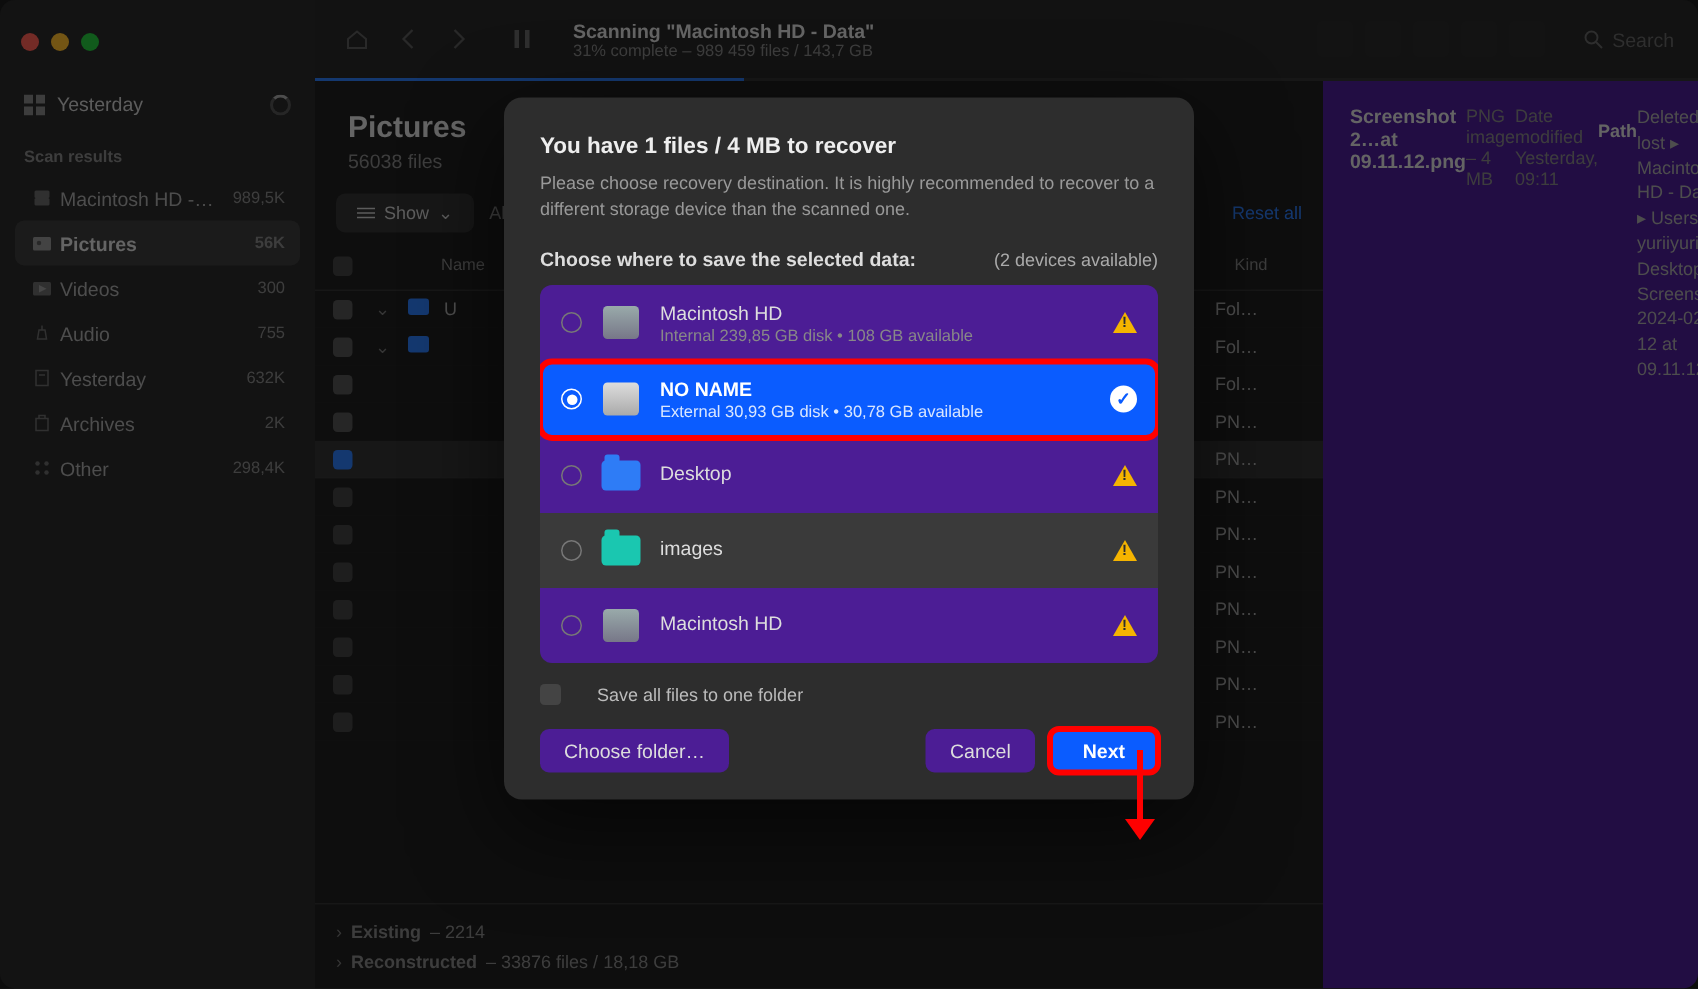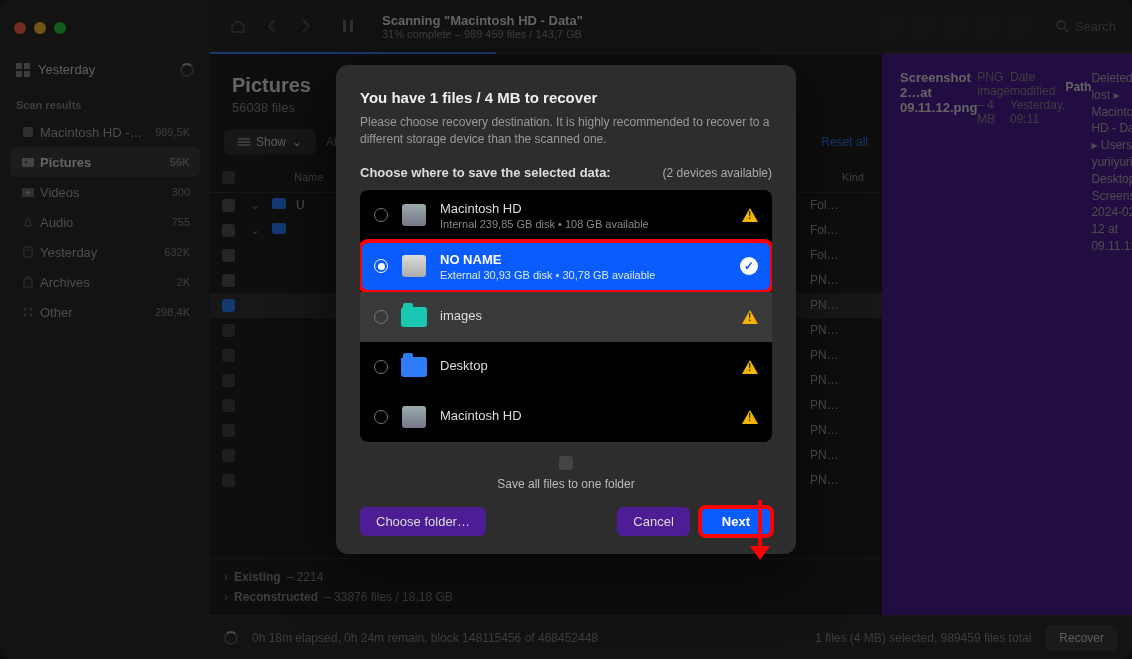--- a/index.html
+++ b/index.html
@@ -49,21 +49,21 @@
 .filter-bar { display: flex; align-items: center; gap: 10px; padding: 4px 14px 10px; }
 .filter-btn { background: #333; color: #ccc; border: none; border-radius: 6px; padding: 6px 14px; font-size: 12px; display:flex; align-items:center; gap:6px; }
 .filter-link { color: #888; font-size: 12px; }
 .filter-link.reset { color: #2e7cf6; margin-left: auto; }
 
 
 .table-head { display: flex; padding: 6px 12px; border-bottom: 1px solid #333; color: #888; font-size: 11px; }
 .th-check { width: 28px; }
 .th-arrow { width: 44px; }
 .th-name { flex: 1; }
-.th-kind { width: 60px; text-align: right; margin-right:6px; }
+.th-kind { width: 60px; text-align: center; margin-right:6px; }
 .table-body { flex: 1; overflow: hidden; }
 .row { display: flex; align-items: center; padding: 5px 12px; font-size: 12px; color: #aaa; border-bottom: 1px solid rgba(255,255,255,0.02); }
 .row.sel { background: #333; }
 .row .cell-check { width: 28px; display: flex; align-items: center; }
 .row .cell-arrow { width: 22px; color: #777; }
 .row .cell-icon { width: 20px; }
 .row .cell-name { flex: 1; padding-left: 4px; }
 .row .cell-kind { width: 60px; }
 .check-box { width: 13px; height: 13px; border-radius: 3px; background: #444; display:inline-block; }
 .check-box.chk { background: #2e7cf6; }
@@ -93,21 +93,21 @@
 
 .dimmer { position: absolute; inset: 0; background: rgba(0,0,0,0.55); z-index: 5; }
 
 
 .modal { position: absolute; z-index: 10; left: 50%; top: 65px; transform: translateX(-50%); width: 460px; background: #2d2d2d; border-radius: 12px; padding: 24px 24px 18px; box-shadow: 0 20px 60px rgba(0,0,0,0.6); }
 .m-title { font-size: 15px; font-weight: 700; color: #eee; margin-bottom: 8px; }
 .m-desc { font-size: 12px; color: #999; line-height: 1.45; margin-bottom: 16px; }
 .m-choose-row { display: flex; justify-content: space-between; align-items: baseline; margin-bottom: 10px; }
 .m-choose { font-size: 13px; font-weight: 700; color: #ddd; }
 .m-avail { font-size: 12px; color: #aaa; }
-.dest-list { background: #000000; border-radius: 8px; overflow: hidden; margin-bottom: 14px; }
+.dest-list { background: #4c1d95; border-radius: 8px; overflow: hidden; margin-bottom: 14px; }
 .dest-item { display: flex; align-items: center; gap: 12px; padding: 11px 14px; position: relative; }
 .dest-item.selected { background: #0a5cff; }
 .dest-item.selected .d-name { color: #fff; font-weight: 700; }
 .dest-item.selected .d-sub { color: rgba(255,255,255,0.85); }
 .dest-item.hilite { background: #3a3a3a; }
 .dest-item .radio { width: 14px; height: 14px; border: 1.5px solid #777; border-radius: 50%; flex-shrink: 0; display:flex; align-items:center; justify-content:center; }
 .dest-item.selected .radio { border-color: #fff; }
 .dest-item.selected .radio::after { content:''; width: 7px; height: 7px; background: #fff; border-radius: 50%; }
 .dest-item .ico { width: 28px; height: 28px; display: flex; align-items: center; justify-content: center; flex-shrink: 0; }
 .disk-ico { width: 24px; height: 22px; background: #888; border-radius: 3px; position: relative; }
@@ -117,21 +117,21 @@
 .folder-blue::before { content:''; position:absolute; top:-4px; left:2px; width:10px; height:5px; background:#2e7cf6; border-radius:2px 2px 0 0; }
 .folder-teal { width: 26px; height: 20px; background: #1ac7b0; border-radius: 3px; position:relative;}
 .folder-teal::before { content:''; position:absolute; top:-4px; left:2px; width:10px; height:5px; background:#1ac7b0; border-radius:2px 2px 0 0; }
 .dest-item .texts { flex: 1; }
 .d-name { font-size: 13px; color: #ddd; line-height: 1.3; }
 .d-sub { font-size: 11px; color: #888; }
 .warn-ico { width: 0; height: 0; border-left: 8px solid transparent; border-right: 8px solid transparent; border-bottom: 14px solid #f5b400; position: relative; }
 .warn-ico::after { content: '!'; position: absolute; left: -2px; top: 2px; font-size: 10px; color: #2d2d2d; font-weight: 700; }
 .check-circle { width: 18px; height: 18px; background: #fff; border-radius: 50%; display:flex; align-items:center; justify-content:center; color:#0a5cff; font-size:12px; font-weight:700; }
 .redbox { outline: 4px solid #ff0000; outline-offset: -2px; border-radius: 8px; }
-.m-save-row { display: flex; align-items: center; gap: 7px; font-size: 12px; color: #bbb; margin-bottom: 16px; flex-direction: column; }
+.m-save-row { display: flex; align-items: center; gap: 24px; font-size: 12px; color: #bbb; margin-bottom: 16px; }
 .m-save-row .check-box { width: 14px; height: 14px; }
 .m-buttons { display: flex; gap: 10px; align-items: center; }
 .m-btn { background: #4c1d95; color: #ddd; border: none; border-radius: 6px; padding: 7px 16px; font-size: 13px; cursor: pointer; }
 .m-btn.primary { background: #0a5cff; color: #fff; font-weight: 600; padding: 7px 22px; }
 .m-buttons .spacer { flex: 1; }
 .arrow-annot { position: absolute; z-index: 11; right: 370px; top: 500px; width: 4px; height: 50px; background: #ff0000; }
 .arrow-annot::after { content:''; position:absolute; bottom:-10px; left:-8px; width:0; height:0; border-left:10px solid transparent; border-right:10px solid transparent; border-top:14px solid #ff0000; }
 
 svg { display: block; }
 </style>
@@ -439,27 +439,20 @@
         <div class="pv-name">Screenshot 2…at 09.11.12.png</div>
         <div class="pv-meta">PNG image – 4 MB</div>
         <div class="pv-meta"><span>Date modified</span>&nbsp; <span>Yesterday, 09:11</span></div>
         <div class="pv-label">Path</div>
         <div class="pv-path">Deleted or lost ▸ Macintosh HD - Data ▸ Users ▸ yuriiyurii ▸ Desktop ▸ Screenshot 2024-02-12 at 09.11.12…</div>
         <div class="pv-label">Recovery chances</div>
         <div>Waiting…</div>
       </div>
     </div>
 
-    <div class="statusbar">
-      <span class="spin"></span>
-      <span>0h 18m elapsed, 0h 24m remain, block 148115456 of 468452448</span>
-      <span class="mid"></span>
-      <span>1 files (4 MB) selected, 989459 files total</span>
-      <button class="recover-btn">Recover</button>
-    </div>
   </div>
 </div>
 
 <div class="dimmer"></div>
 
 <div class="modal">
   <div class="m-title">You have 1 files / 4 MB to recover</div>
   <div class="m-desc">Please choose recovery destination. It is highly recommended to recover to a different storage device than the scanned one.</div>
   <div class="m-choose-row">
     <div class="m-choose">Choose where to save the selected data:</div>
@@ -481,37 +474,37 @@
         <span class="radio"></span>
         <span class="ico">
           <div class="disk-ico ext"></div>
         </span>
         <span class="texts">
           <div class="d-name">NO NAME</div>
           <div class="d-sub">External 30,93 GB disk • 30,78 GB available</div>
         </span>
         <span class="check-circle">✓</span>
       </div>
+      <div class="dest-item">
+        <span class="radio"></span>
+        <span class="ico">
+          <div class="folder-blue"></div>
+        </span>
+        <span class="texts">
+          <div class="d-name">Desktop</div>
+        </span>
+        <span class="warn-ico"></span>
+      </div>
       <div class="dest-item hilite">
         <span class="radio"></span>
         <span class="ico">
           <div class="folder-teal"></div>
         </span>
         <span class="texts">
           <div class="d-name">images</div>
-        </span>
-        <span class="warn-ico"></span>
-      </div>
-      <div class="dest-item">
-        <span class="radio"></span>
-        <span class="ico">
-          <div class="folder-blue"></div>
-        </span>
-        <span class="texts">
-          <div class="d-name">Desktop</div>
         </span>
         <span class="warn-ico"></span>
       </div>
       <div class="dest-item">
         <span class="radio"></span>
         <span class="ico">
           <div class="disk-ico hdd"></div>
         </span>
         <span class="texts">
           <div class="d-name">Macintosh HD</div>

